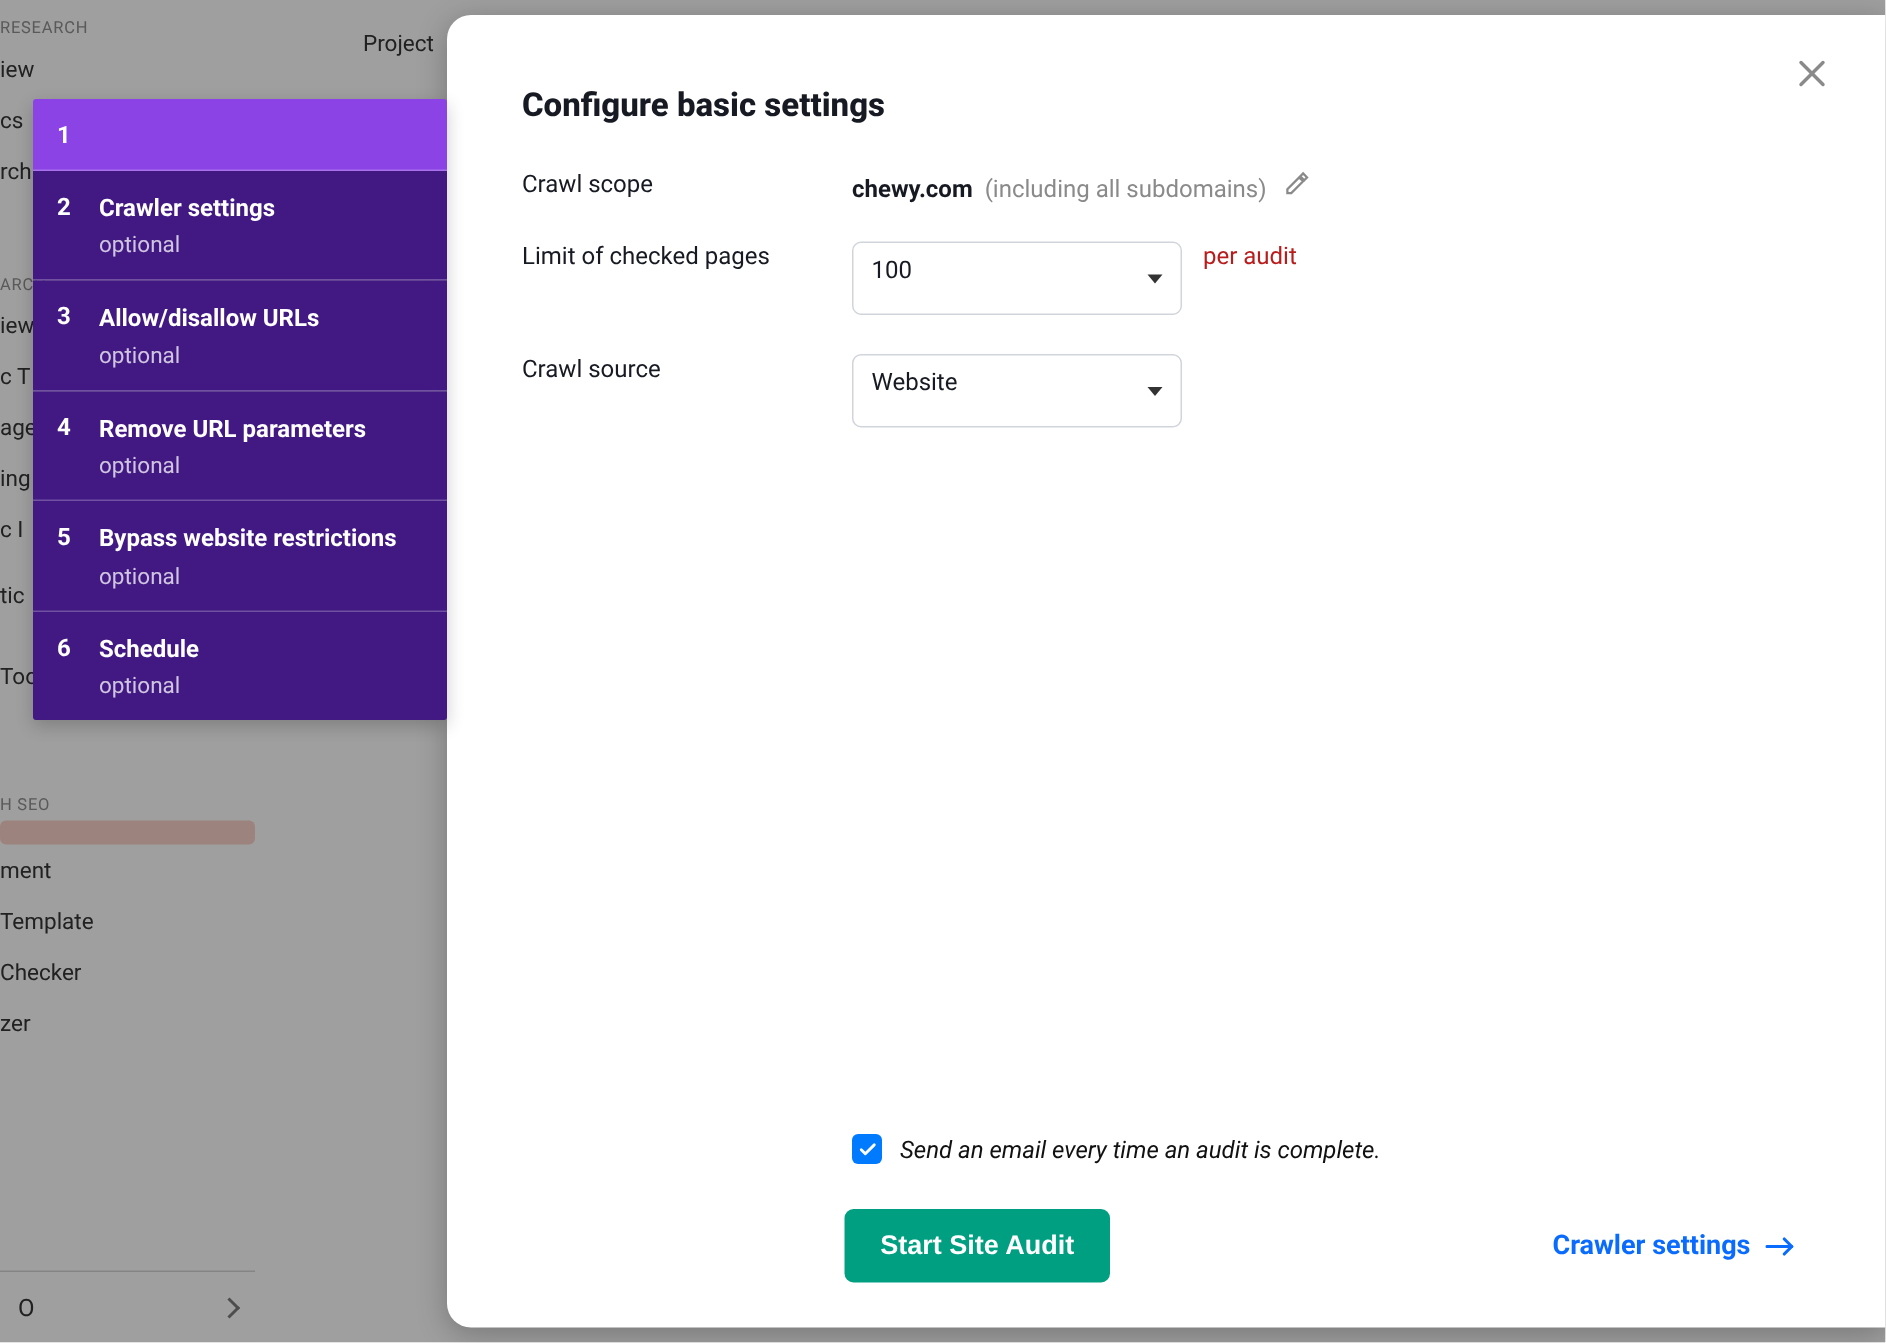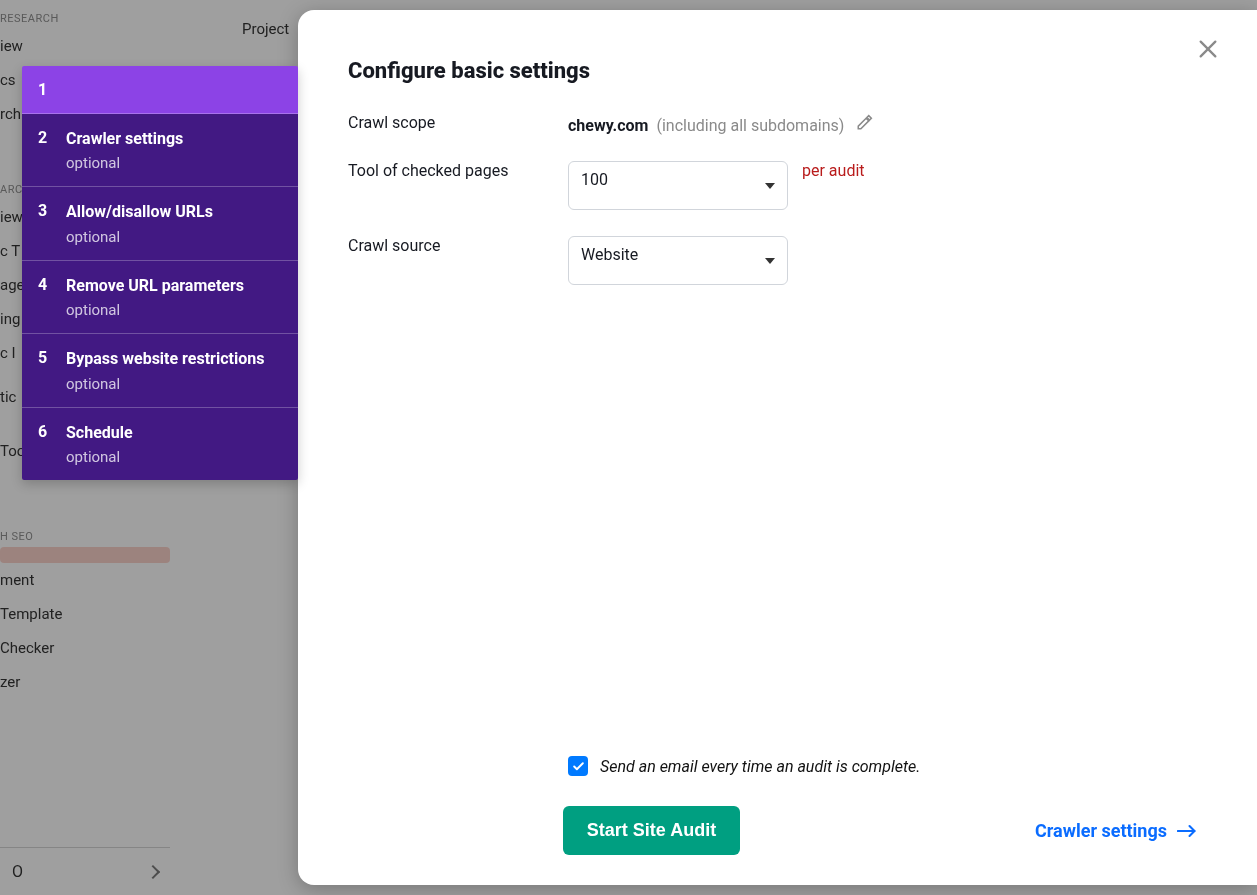--- a/index.html
+++ b/index.html
@@ -315,21 +315,21 @@
       <span class="edit-icon">
         <svg viewBox="0 0 24 24" fill="none" stroke="currentColor" stroke-width="2">
             <path d="M3 17.5V21h3.5L17 10.5l-3.5-3.5L3 17.5z"></path>
             <path d="M14.5 6L18 9.5 20.5 7 17 3.5 14.5 6z"></path>
           </svg>
       </span>
     </div>
   </div>
 
   <div class="form-row">
-    <div class="lbl">Tool of checked pages</div>
+    <div class="lbl">Limit of checked pages</div>
     <div class="select">
       <span>100</span>
       <span class="caret"></span>
     </div>
     <span class="per-audit">per audit</span>
   </div>
 
   <div class="form-row">
     <div class="lbl">Crawl source</div>
     <div class="select">

